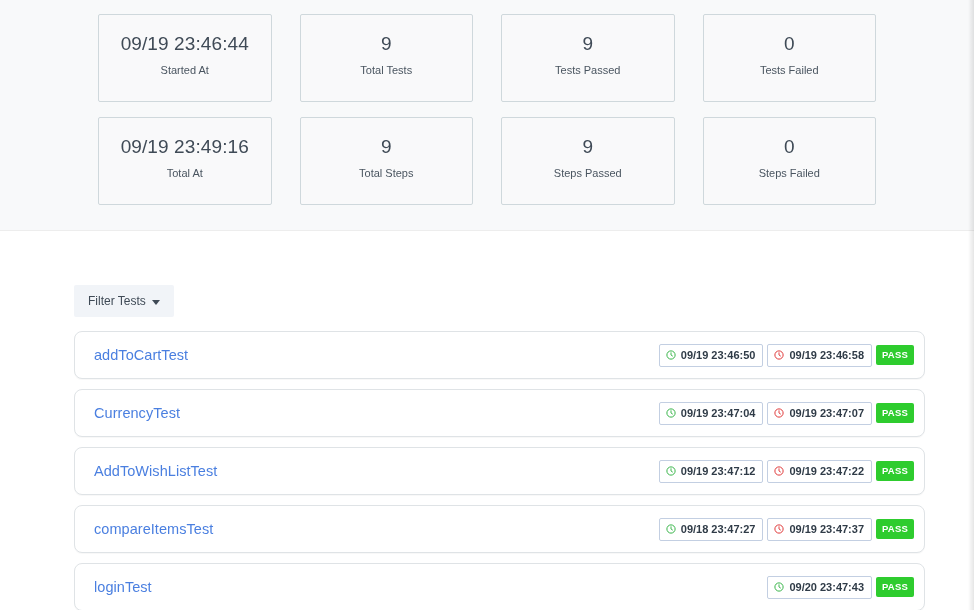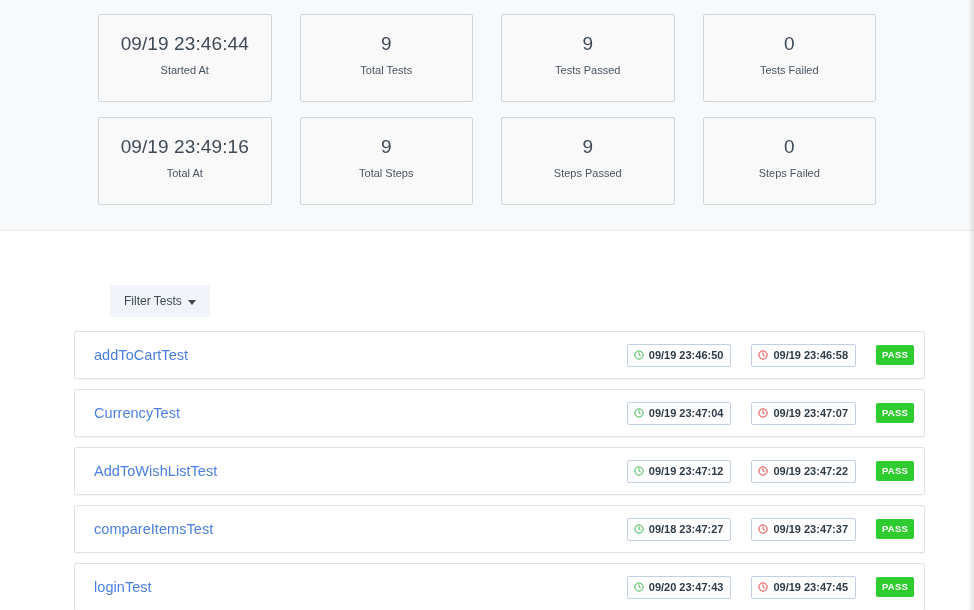--- a/index.html
+++ b/index.html
@@ -96,21 +96,20 @@
     gap: 6px;
     background: #f1f4f8;
     border: none;
     border-radius: 2px;
     color: #3f4a56;
     font-size: 12px;
     font-family: "Liberation Sans", sans-serif;
     padding: 9px 14px 9px 14px;
     cursor: pointer;
     line-height: 14px;
-    margin-left: 36px;
   }
   .caret {
     width: 0;
     height: 0;
     border-left: 4px solid transparent;
     border-right: 4px solid transparent;
     border-top: 5px solid #3f4a56;
     display: inline-block;
     position: relative;
     top: 1px;
@@ -119,21 +118,21 @@
   .test-list {
     margin-top: 14px;
     padding: 0 49px 0 74px;
   }
 
   .test-row {
     position: relative;
     height: 48px;
     background: #ffffff;
     border: 1px solid #dfe3e6;
-    border-radius: 2px;
+    border-radius: 8px;
     margin-bottom: 10px;
     display: flex;
     align-items: center;
     justify-content: space-between;
     padding: 0 10px 0 19px;
     box-sizing: border-box;
     box-shadow: 0 1px 1px rgba(0,0,0,0.03);
   }
 
   .test-name {
@@ -141,21 +140,21 @@
     font-size: 14.5px;
     line-height: 18px;
     text-decoration: none;
     cursor: pointer;
     letter-spacing: 0.05px;
   }
 
   .test-meta {
     display: flex;
     align-items: center;
-    gap: 20px;
+    gap: 4px;
   }
 
   .time-badge {
     display: inline-flex;
     align-items: center;
     gap: 5px;
     border: 1px solid #c3cfe2;
     border-radius: 2px;
     background: #ffffff;
     padding: 4px 7px 4px 6px;
@@ -333,27 +332,20 @@
   <div class="test-row">
     <a class="test-name">loginTest</a>
     <div class="test-meta">
       <span class="time-badge">
         <svg class="clock-icon" viewBox="0 0 16 16">
           <circle cx="8" cy="8" r="6.6" fill="none" stroke="#39b54a" stroke-width="1.6"></circle>
           <path d="M8 4.4 V8 L10.4 9.6" fill="none" stroke="#39b54a" stroke-width="1.5" stroke-linecap="round"></path>
         </svg>
         <span>09/20 23:47:43</span>
       </span>
-      <span class="time-badge">
-        <svg class="clock-icon" viewBox="0 0 16 16">
-          <circle cx="8" cy="8" r="6.6" fill="none" stroke="#e03a3a" stroke-width="1.6"></circle>
-          <path d="M8 4.4 V8 L10.4 9.6" fill="none" stroke="#e03a3a" stroke-width="1.5" stroke-linecap="round"></path>
-        </svg>
-        <span>09/19 23:47:45</span>
-      </span>
       <span class="pass-badge">PASS</span>
     </div>
   </div>
 </div>
 
   </div>
 
   <div class="page-edge-shadow"></div>
 </div>
 

